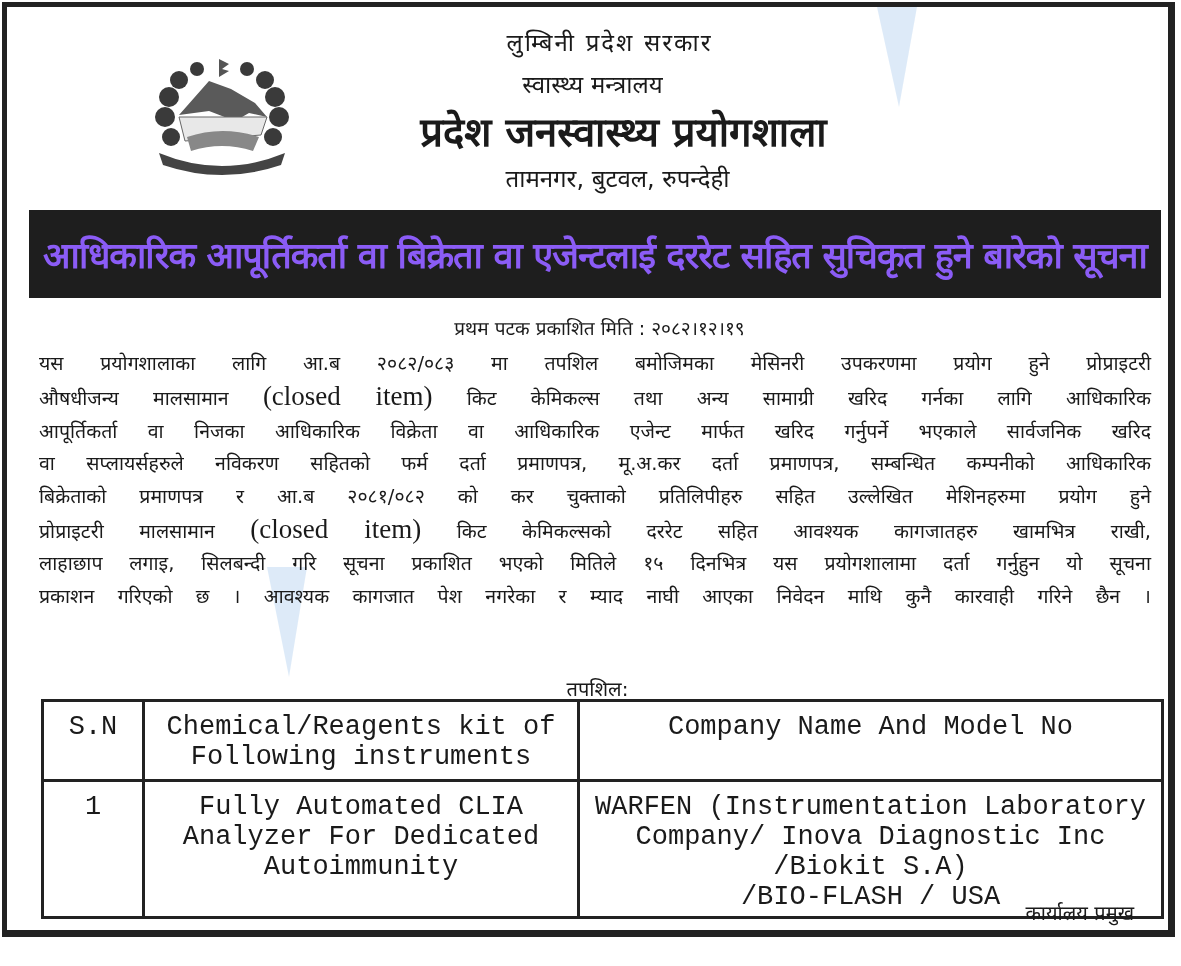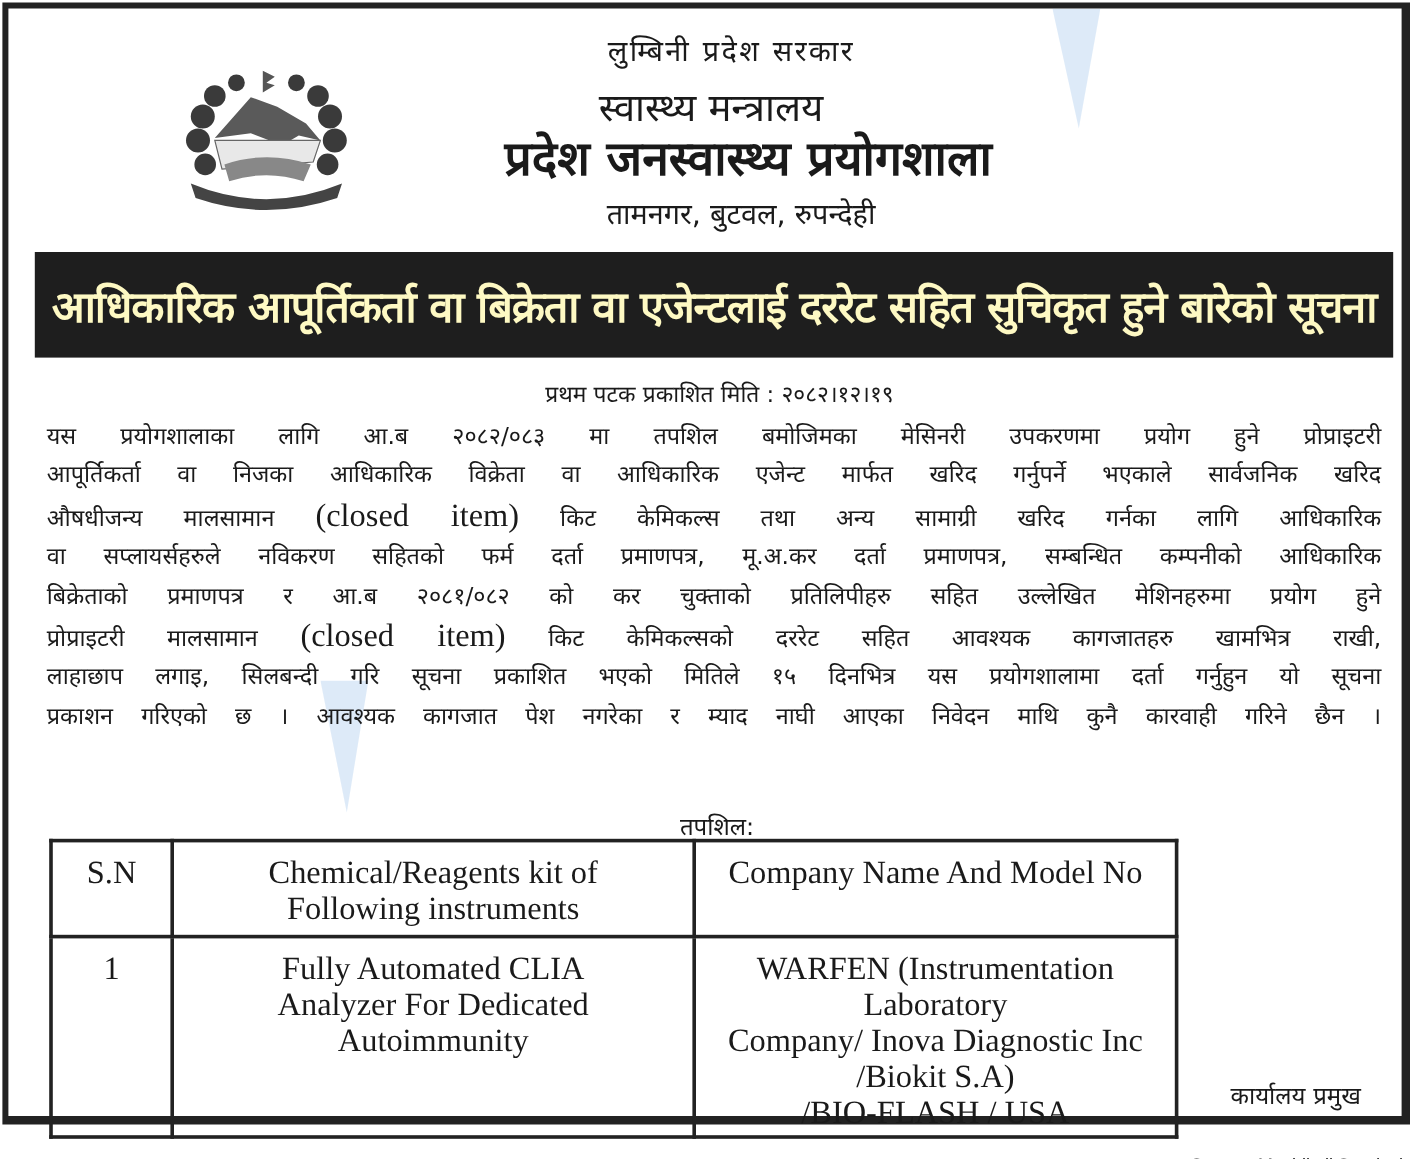--- a/index.html
+++ b/index.html
@@ -1,29 +1,29 @@
 <!DOCTYPE html>
 <html><head>
   <meta charset="utf-8">
   <style>
     html, body { margin: 0; padding: 0; background: #ffffff; }
     body { width: 1181px; height: 966px; position: relative; overflow: hidden; font-family: "DejaVu Sans", sans-serif; color: #1a1a1a; }
     .frame { position: absolute; left: 2px; top: 2px; width: 1173px; height: 935px; border: 5px solid #222222; box-sizing: border-box; background: #ffffff; border-right-width: 7px; border-bottom-width: 7px; }
     .hdr-line1 { position: absolute; top: 18px; left: 0; width: 100%; text-align: center; font-size: 24px; letter-spacing: 2px; padding-left: 44px; box-sizing: border-box; }
-    .hdr-line2 { position: absolute; top: 60px; left: 0; width: 100%; text-align: center; font-size: 32px; padding-left: 10px; box-sizing: border-box; }
+    .hdr-line2 { position: absolute; top: 60px; left: 0; width: 100%; text-align: center; font-size: 24px; padding-left: 10px; box-sizing: border-box; }
     .hdr-line3 { position: absolute; top: 96px; left: 0; width: 100%; text-align: center; font-size: 40px; font-weight: bold; padding-left: 72px; box-sizing: border-box; }
     .hdr-line4 { position: absolute; top: 154px; left: 0; width: 100%; text-align: center; font-size: 24px; padding-left: 60px; box-sizing: border-box; }
     .emblem { position: absolute; left: 142px; top: 48px; width: 146px; height: 124px; }
-    .banner { position: absolute; left: 22px; top: 203px; width: 1132px; height: 88px; background: #1e1e1e; color: #fef9c3; display: flex; align-items: center; justify-content: center; font-size: 36px; font-weight: bold; letter-spacing: -1px; }
+    .banner { position: absolute; left: 22px; top: 203px; width: 1132px; height: 88px; background: #1e1e1e; color: #8b5cf6; display: flex; align-items: center; justify-content: center; font-size: 36px; font-weight: bold; letter-spacing: -1px; }
     .pubdate { position: absolute; top: 308px; left: 0; width: 100%; text-align: center; font-size: 19px; padding-left: 24px; box-sizing: border-box; }
     .body-text { position: absolute; left: 32px; top: 341px; width: 1112px; font-size: 19.5px; line-height: 32.4px; text-align: justify; text-align-last: justify; }
     .body-text .line { display: block; text-align: justify; text-align-last: justify; white-space: nowrap; }
     .body-text .en { font-family: "Liberation Serif", serif; font-size: 27px; }
     .tapsil { position: absolute; top: 656px; left: 0; width: 100%; text-align: center; font-size: 20px; padding-left: 20px; box-sizing: border-box; margin-top: 12px; }
-    table.items { position: absolute; left: 34px; top: 692px; width: 941px; border-collapse: collapse; font-family: Liberation Serif, serif; font-size: 27px; line-height: 30px; }
+    table.items { position: absolute; left: 34px; top: 692px; width: 1123px; border-collapse: collapse; font-family: Liberation Mono, monospace; font-size: 27px; line-height: 30px; }
     table.items th, table.items td { border: 3px solid #222222; text-align: center; vertical-align: top; font-weight: normal; padding: 10px 6px 4px; }
     table.items th { height: 63px; }
     table.items td { height: 99px; }
     .col-sn { width: 86px; }
     .col-inst { width: 420px; }
     .signoff { position: absolute; right: 34px; top: 892px; font-size: 20px; }
     .source { position: absolute; right: 8px; top: 943px; font-family: "Liberation Sans", sans-serif; font-style: italic; font-size: 15px; color: #222222; margin-top: 20px; }
     .wm { position: absolute; opacity: 0.18; pointer-events: none; }
   </style>
 </head>
@@ -64,22 +64,22 @@
   <div class="hdr-line4">तामनगर, बुटवल, रुपन्देही</div>
 
   <div class="banner">
     <span>आधिकारिक आपूर्तिकर्ता वा बिक्रेता वा एजेन्टलाई दररेट सहित सुचिकृत हुने बारेको सूचना</span>
   </div>
 
   <div class="pubdate">प्रथम पटक प्रकाशित मिति : २०८२।१२।१९</div>
 
   <div class="body-text" id="body-text">
       <span class="line"><span>यस प्रयोगशालाका लागि आ.ब २०८२/०८३ मा तपशिल बमोजिमका मेसिनरी उपकरणमा प्रयोग हुने प्रोप्राइटरी</span></span>
+      <span class="line"><span>औषधीजन्य मालसामान </span><span class="en">(closed item)</span><span> किट केमिकल्स तथा अन्य सामाग्री खरिद गर्नका लागि आधिकारिक</span></span>
       <span class="line"><span>आपूर्तिकर्ता वा निजका आधिकारिक विक्रेता वा आधिकारिक एजेन्ट मार्फत खरिद गर्नुपर्ने भएकाले सार्वजनिक खरिद</span></span>
-      <span class="line"><span>औषधीजन्य मालसामान </span><span class="en">(closed item)</span><span> किट केमिकल्स तथा अन्य सामाग्री खरिद गर्नका लागि आधिकारिक</span></span>
       <span class="line"><span>वा सप्लायर्सहरुले नविकरण सहितको फर्म दर्ता प्रमाणपत्र, मू.अ.कर दर्ता प्रमाणपत्र, सम्बन्धित कम्पनीको आधिकारिक</span></span>
       <span class="line"><span>बिक्रेताको प्रमाणपत्र र आ.ब २०८१/०८२ को कर चुक्ताको प्रतिलिपीहरु सहित उल्लेखित मेशिनहरुमा प्रयोग हुने</span></span>
       <span class="line"><span>प्रोप्राइटरी मालसामान </span><span class="en">(closed item)</span><span> किट केमिकल्सको दररेट सहित आवश्यक कागजातहरु खामभित्र राखी,</span></span>
       <span class="line"><span>लाहाछाप लगाइ, सिलबन्दी गरि सूचना प्रकाशित भएको मितिले १५ दिनभित्र यस प्रयोगशालामा दर्ता गर्नुहुन यो सूचना</span></span>
       <span class="line"><span>प्रकाशन गरिएको छ । आवश्यक कागजात पेश नगरेका र म्याद नाघी आएका निवेदन माथि कुनै कारवाही गरिने छैन ।</span></span>
     </div>
 
   <div class="tapsil">तपशिल:</div>
 
   <table class="items">

